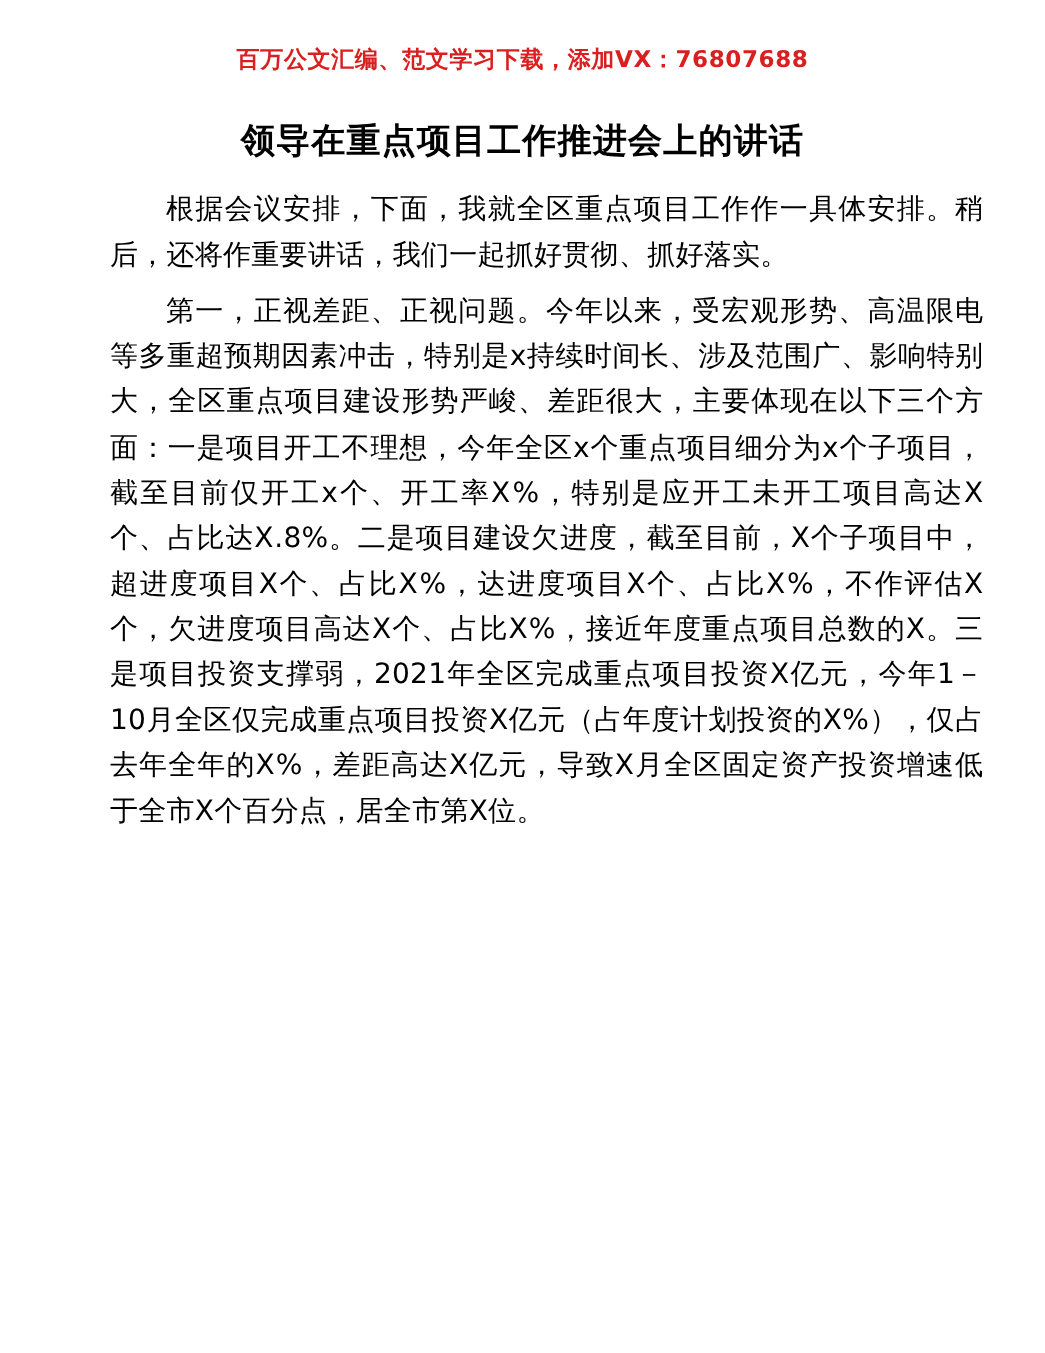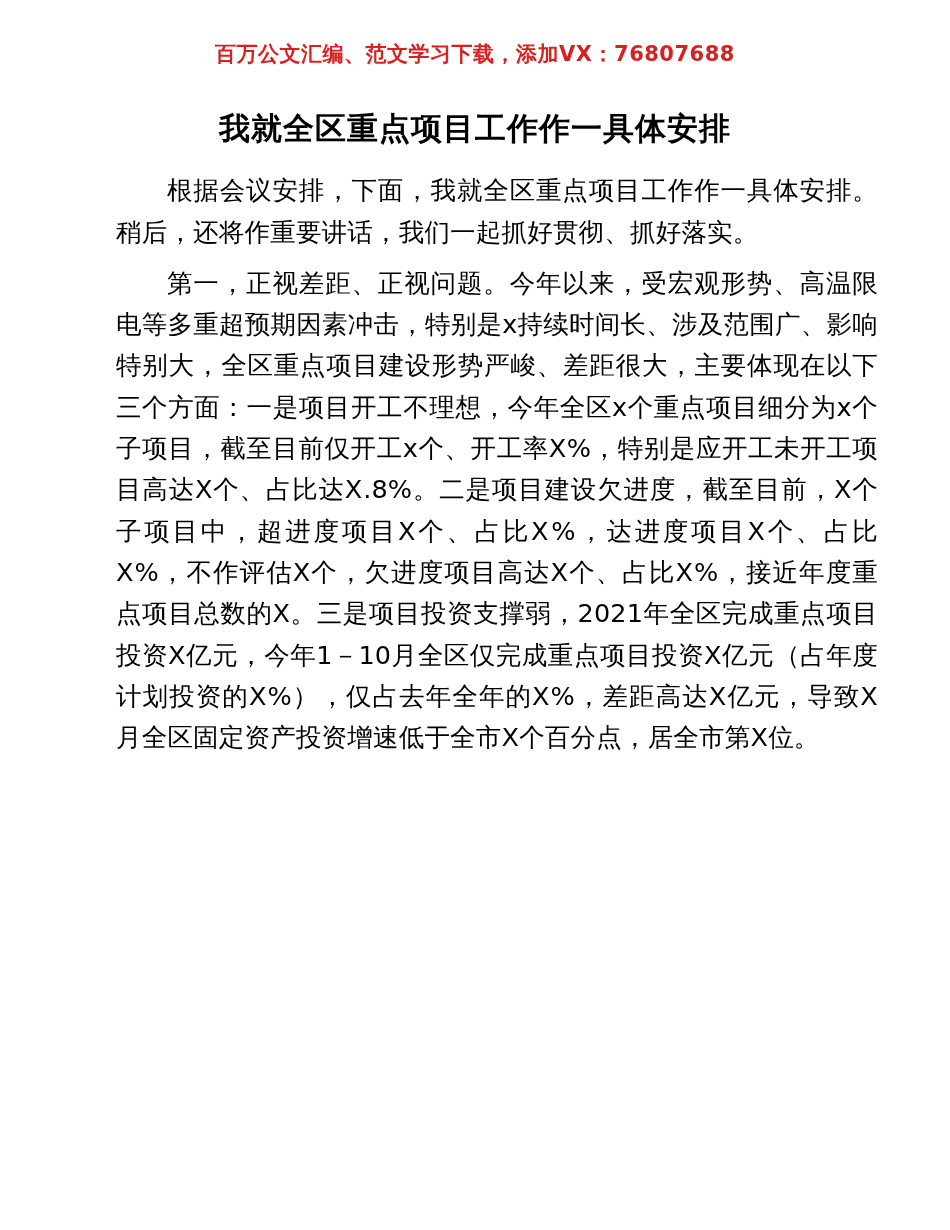--- a/index.html
+++ b/index.html
@@ -12,21 +12,21 @@
     height: 1230px;
     font-family: "DejaVu Sans", "Liberation Sans", sans-serif;
     color: #000000;
     overflow: hidden;
   }
   .page {
     position: relative;
     width: 950px;
     height: 1230px;
     box-sizing: border-box;
-    padding: 0 72px;
+    padding: 0 56px;
   }
   .banner {
     text-align: center;
     color: #d91f1f;
     font-size: 21px;
     font-weight: bold;
     letter-spacing: 0.5px;
     padding-top: 40px;
     padding-bottom: 6px;
     white-space: nowrap;
@@ -56,20 +56,20 @@
     text-indent: 0;
   }
 </style>
 </head>
 <body>
 
 <div class="page">
 
   <div class="banner" style="color: rgb(217, 31, 31);">百万公文汇编、范文学习下载，添加VX：76807688</div>
 
-  <h1 class="doc-title">我就全区重点项目工作作一具体安排</h1>
+  <h1 class="doc-title">领导在重点项目工作推进会上的讲话</h1>
 
   <div class="body-text">
     <p class="indent">根据会议安排，下面，我就全区重点项目工作作一具体安排。稍后，还将作重要讲话，我们一起抓好贯彻、抓好落实。</p>
     <p class="indent">第一，正视差距、正视问题。今年以来，受宏观形势、高温限电等多重超预期因素冲击，特别是ⅹ持续时间长、涉及范围广、影响特别大，全区重点项目建设形势严峻、差距很大，主要体现在以下三个方面：一是项目开工不理想，今年全区ⅹ个重点项目细分为ⅹ个子项目，截至目前仅开工ⅹ个、开工率Ⅹ%，特别是应开工未开工项目高达Ⅹ个、占比达Ⅹ.8%。二是项目建设欠进度，截至目前，Ⅹ个子项目中，超进度项目Ⅹ个、占比Ⅹ%，达进度项目Ⅹ个、占比Ⅹ%，不作评估Ⅹ个，欠进度项目高达Ⅹ个、占比Ⅹ%，接近年度重点项目总数的Ⅹ。三是项目投资支撑弱，2021年全区完成重点项目投资Ⅹ亿元，今年1－10月全区仅完成重点项目投资Ⅹ亿元（占年度计划投资的Ⅹ%），仅占去年全年的Ⅹ%，差距高达Ⅹ亿元，导致Ⅹ月全区固定资产投资增速低于全市Ⅹ个百分点，居全市第Ⅹ位。</p>
   </div>
 
 </div>
 
 </body></html>

